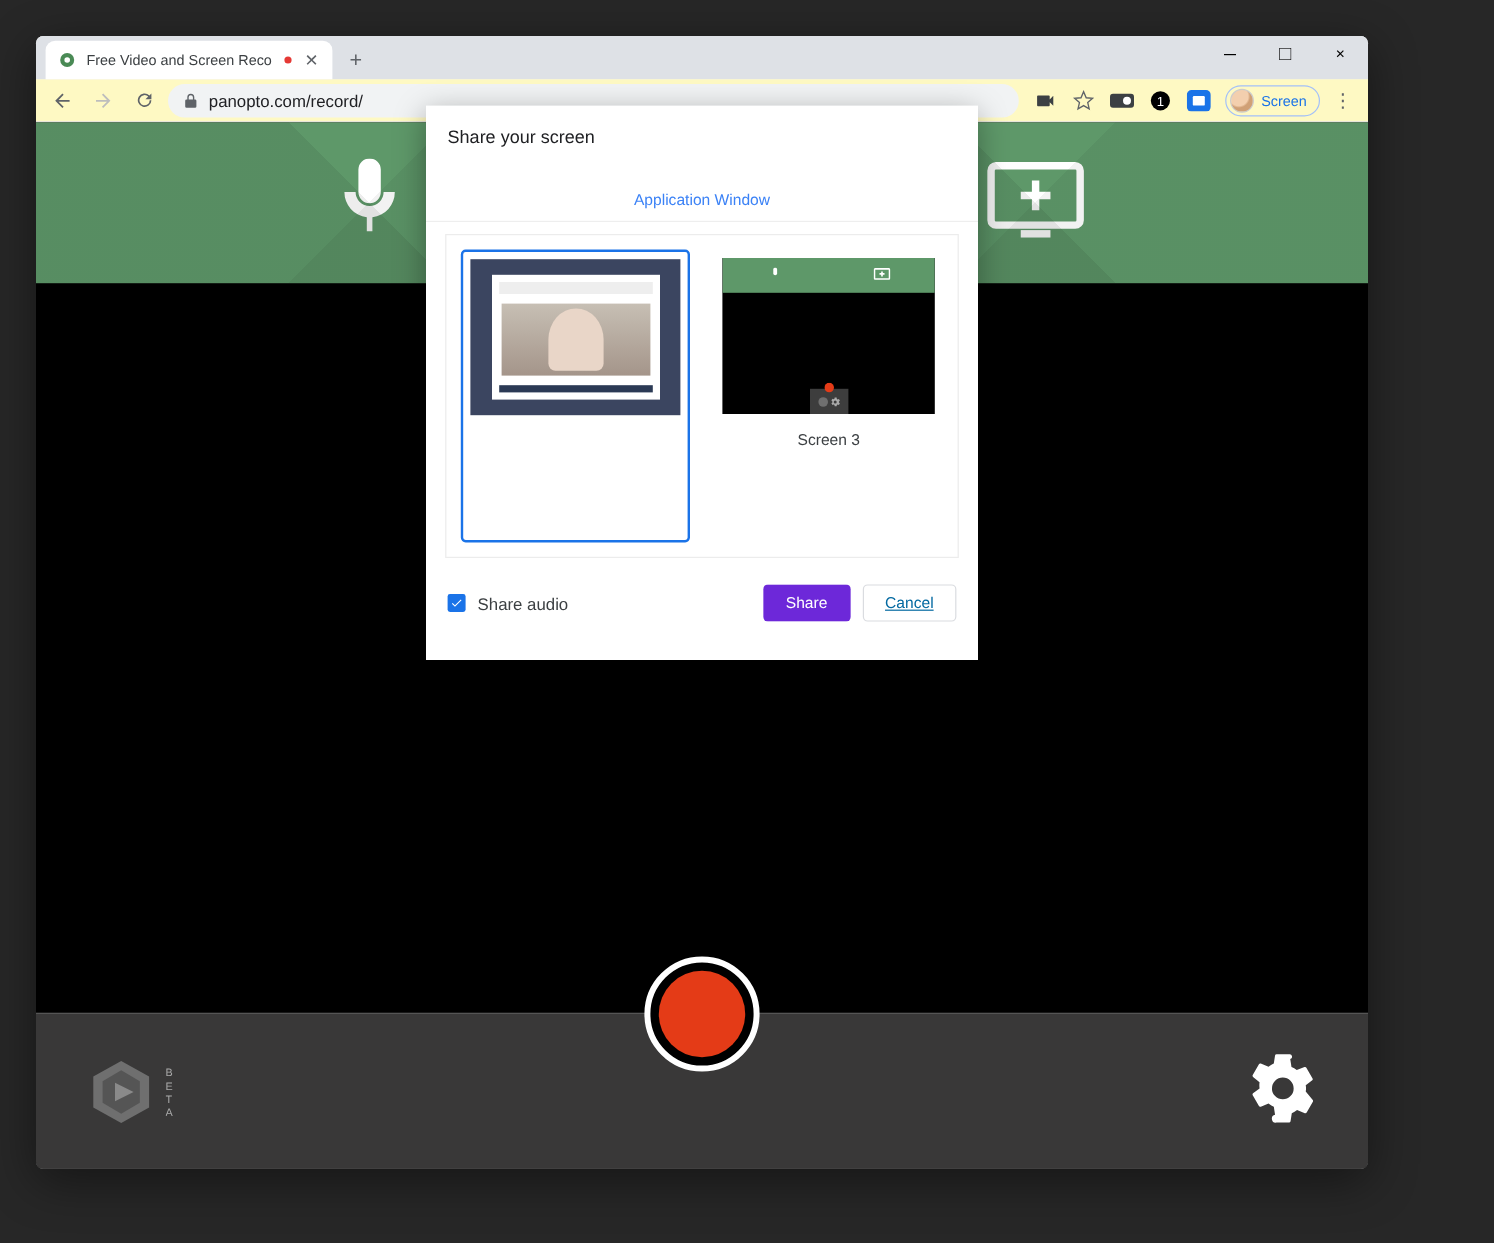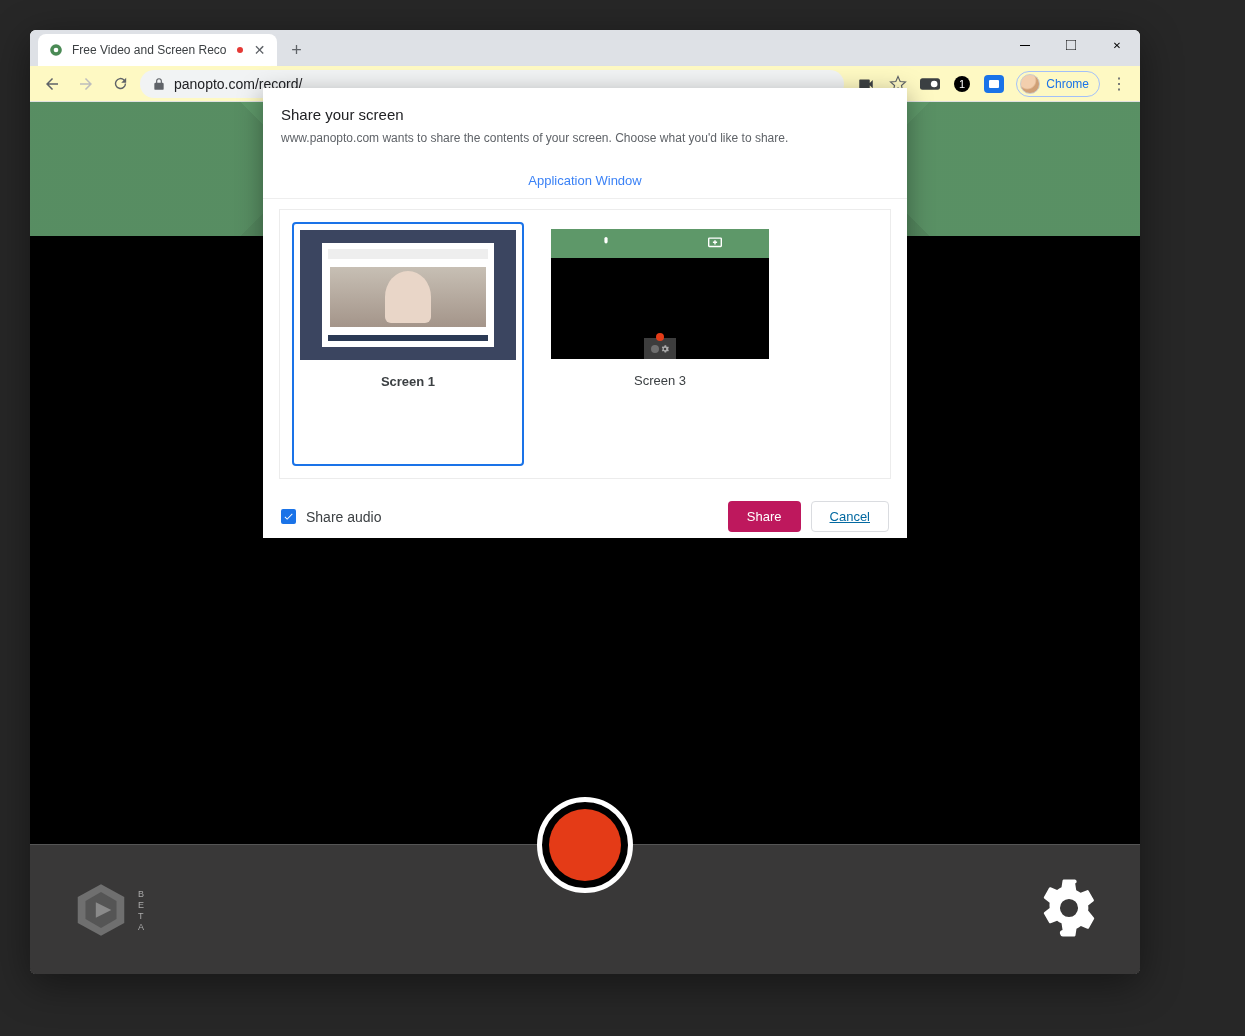--- a/index.html
+++ b/index.html
@@ -165,25 +165,25 @@
     cursor:pointer;
   }
   .record-btn .inner {
     width:72px; height:72px; border-radius:50%; background:#e43b17;
   }
 
   
   .dialog {
     position:absolute;
     top:58px; left:50%; transform:translateX(-50%);
-    width:644px; background:#fff;
+    width:460px; background:#fff;
     box-shadow:0 6px 24px rgba(0,0,0,0.35);
     z-index:10;
     font-size:13px; color:#202124;
-    padding-bottom:6px;
+    padding-bottom:32px;
   }
   .dialog-header { padding:18px 18px 6px; }
   .dialog-header h3 { font-size:15px; font-weight:400; color:#202124; margin-bottom:8px; }
   .dialog-header p { font-size:12px; color:#5f6368; }
 
   .dlg-tabs {
     display:flex; margin-top:12px;
     border-bottom:1px solid #eee;
   }
   .dlg-tab {
@@ -254,21 +254,21 @@
   .chk{
     width:15px; height:15px; background:#1a73e8; border-radius:2px;
     display:flex; align-items:center; justify-content:center;
   }
   .chk svg{fill:#fff;}
   .dlg-actions{ display:flex; gap:10px; }
   .btn{
     padding:7px 18px; border-radius:4px; font-size:13px; cursor:pointer;
     border:1px solid transparent;
   }
-  .btn-primary{ background:#be185d; color:#fff; }
+  .btn-primary{ background:#6d28d9; color:#fff; }
   .btn-secondary{ background:#fff; color:#0369a1; border-color:#dadce0;text-decoration:underline;}
 </style>
 </head>
 <body>
 
 <div class="browser-window">
 
   <div class="titlebar">
     <div class="tab">
       <span class="favicon">
@@ -344,21 +344,21 @@
         </span>
       <span class="ic">
           <svg width="20" height="18">
             <rect width="20" height="18" rx="4" fill="#1a73e8"></rect>
             <rect x="5" y="5" width="10" height="8" rx="1" fill="#fff"></rect>
           </svg>
         </span>
     </div>
     <div class="profile-chip">
       <span class="avatar"></span>
-      <span>Chrome</span>
+      <span>Screen</span>
     </div>
     <div class="menu-dots">⋮</div>
   </div>
 
   <div class="page">
     <div class="top-strip">
       <div class="strip-half">
         <span class="big-icon">
           <svg width="56" height="70" viewBox="0 0 24 30">
               <path d="M12 0a4 4 0 0 0-4 4v8a4 4 0 0 0 8 0V4a4 4 0 0 0-4-4zM5 12a7 7 0 0 0 14 0h-2a5 5 0 0 1-10 0H5zm6 9v5h2v-5a9 9 0 0 0 8-9h-2a7 7 0 0 1-14 0H3a9 9 0 0 0 8 9z" fill="#fff"></path>
@@ -400,37 +400,35 @@
         <svg width="62" height="62" viewBox="0 0 24 24">
             <path d="M19.4 13a7.5 7.5 0 0 0 .1-1 7.5 7.5 0 0 0-.1-1l2.1-1.6a.5.5 0 0 0 .1-.6l-2-3.5a.5.5 0 0 0-.6-.2l-2.5 1a7.3 7.3 0 0 0-1.7-1l-.4-2.6A.5.5 0 0 0 14 1h-4a.5.5 0 0 0-.5.4L9.1 4a7.3 7.3 0 0 0-1.7 1l-2.5-1a.5.5 0 0 0-.6.2l-2 3.5a.5.5 0 0 0 .1.6L4.5 10a7.5 7.5 0 0 0 0 2l-2.1 1.6a.5.5 0 0 0-.1.6l2 3.5a.5.5 0 0 0 .6.2l2.5-1a7.3 7.3 0 0 0 1.7 1l.4 2.6A.5.5 0 0 0 10 23h4a.5.5 0 0 0 .5-.4l.4-2.6a7.3 7.3 0 0 0 1.7-1l2.5 1a.5.5 0 0 0 .6-.2l2-3.5a.5.5 0 0 0-.1-.6zM12 15.5A3.5 3.5 0 1 1 15.5 12 3.5 3.5 0 0 1 12 15.5z" fill="#fff"></path>
           </svg>
       </div>
     </div>
   </div>
 
   <div class="dialog">
     <div class="dialog-header">
       <h3>Share your screen</h3>
-      <p>www.panopto.com wants to share the contents of your screen. Choose what you'd like to share.</p>
     </div>
     <div class="dlg-tabs">
       <div class="dlg-tab">Application Window</div>
     </div>
     <div class="dlg-body">
       <div class="screen-card selected">
         <div class="thumb">
           <div class="inner-window">
             <div style="height:10px;background:#eee;margin:6px 6px 0;"></div>
             <div class="webcam">
                 <div class="persona"></div>
               </div>
             <div style="height:6px;background:#2b3a55;margin:0 6px 6px;"></div>
           </div>
         </div>
-        <div class="screen-label">Screen 1</div>
       </div>
       <div class="screen-card">
         <div class="thumb thumb2" style="display:flex;flex-direction:column;">
            <div class="bar">
              <div>
                 <svg width="10" height="12" viewBox="0 0 24 30">
                   <path d="M12 0a4 4 0 0 0-4 4v8a4 4 0 0 0 8 0V4a4 4 0 0 0-4-4z" fill="#fff"></path>
                 </svg>
               </div>
              <div>

